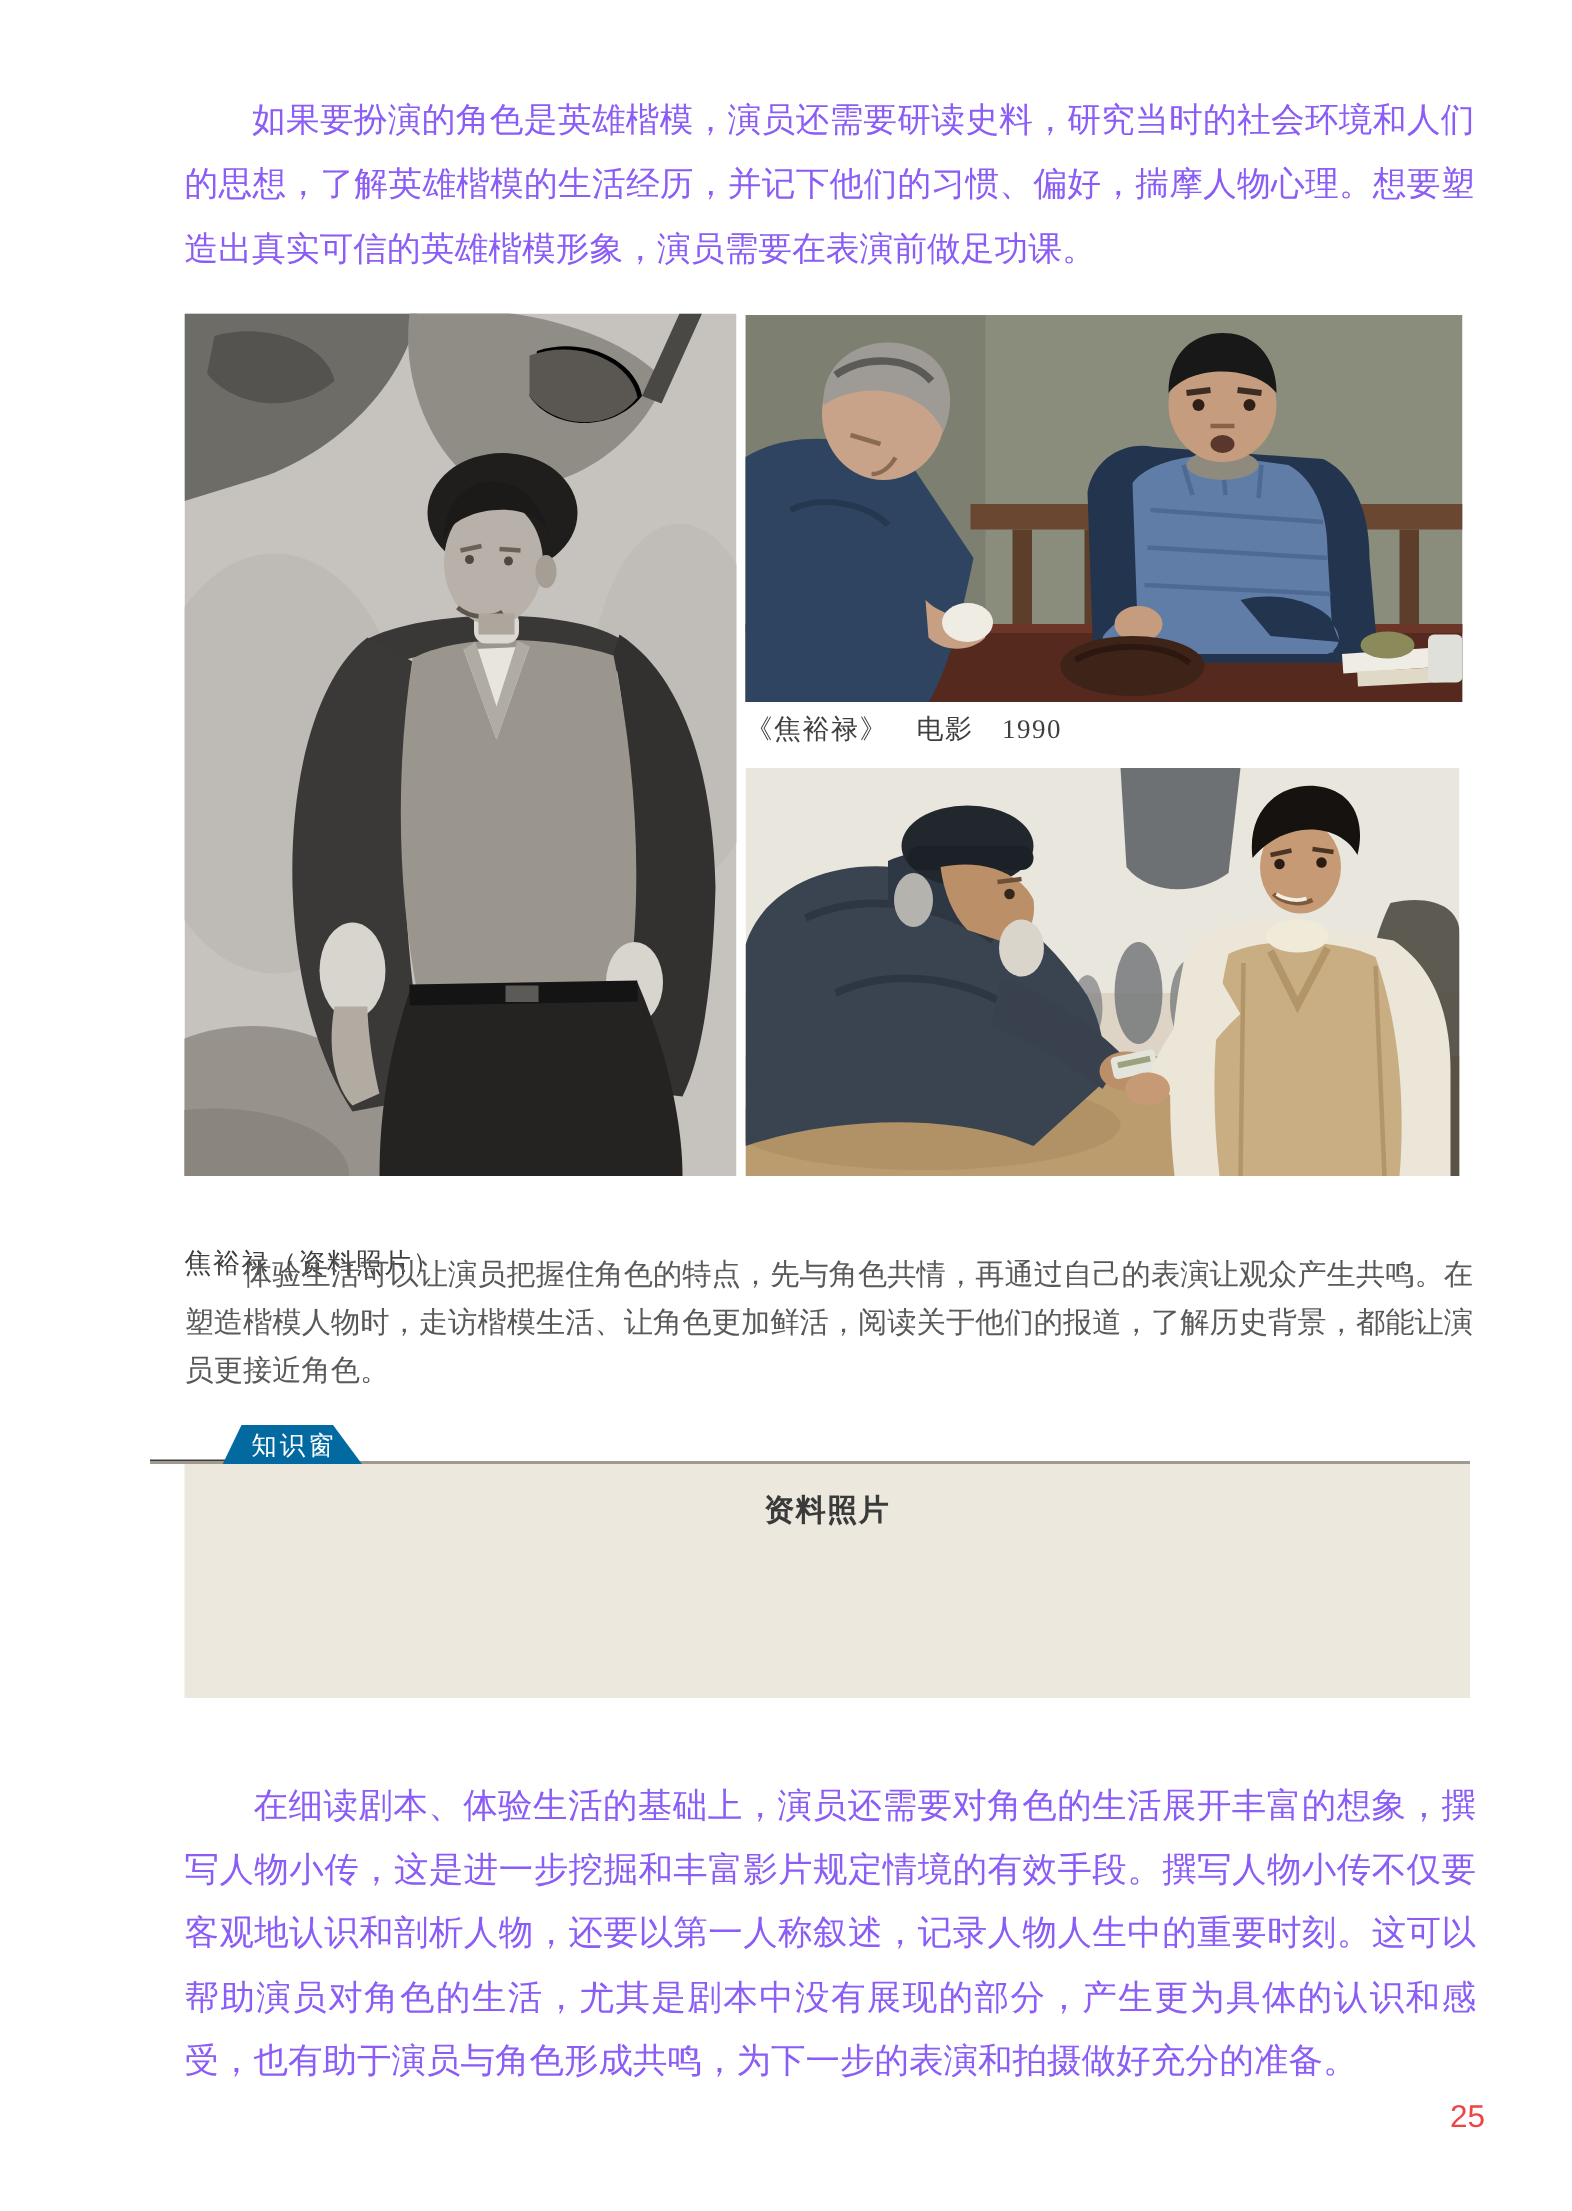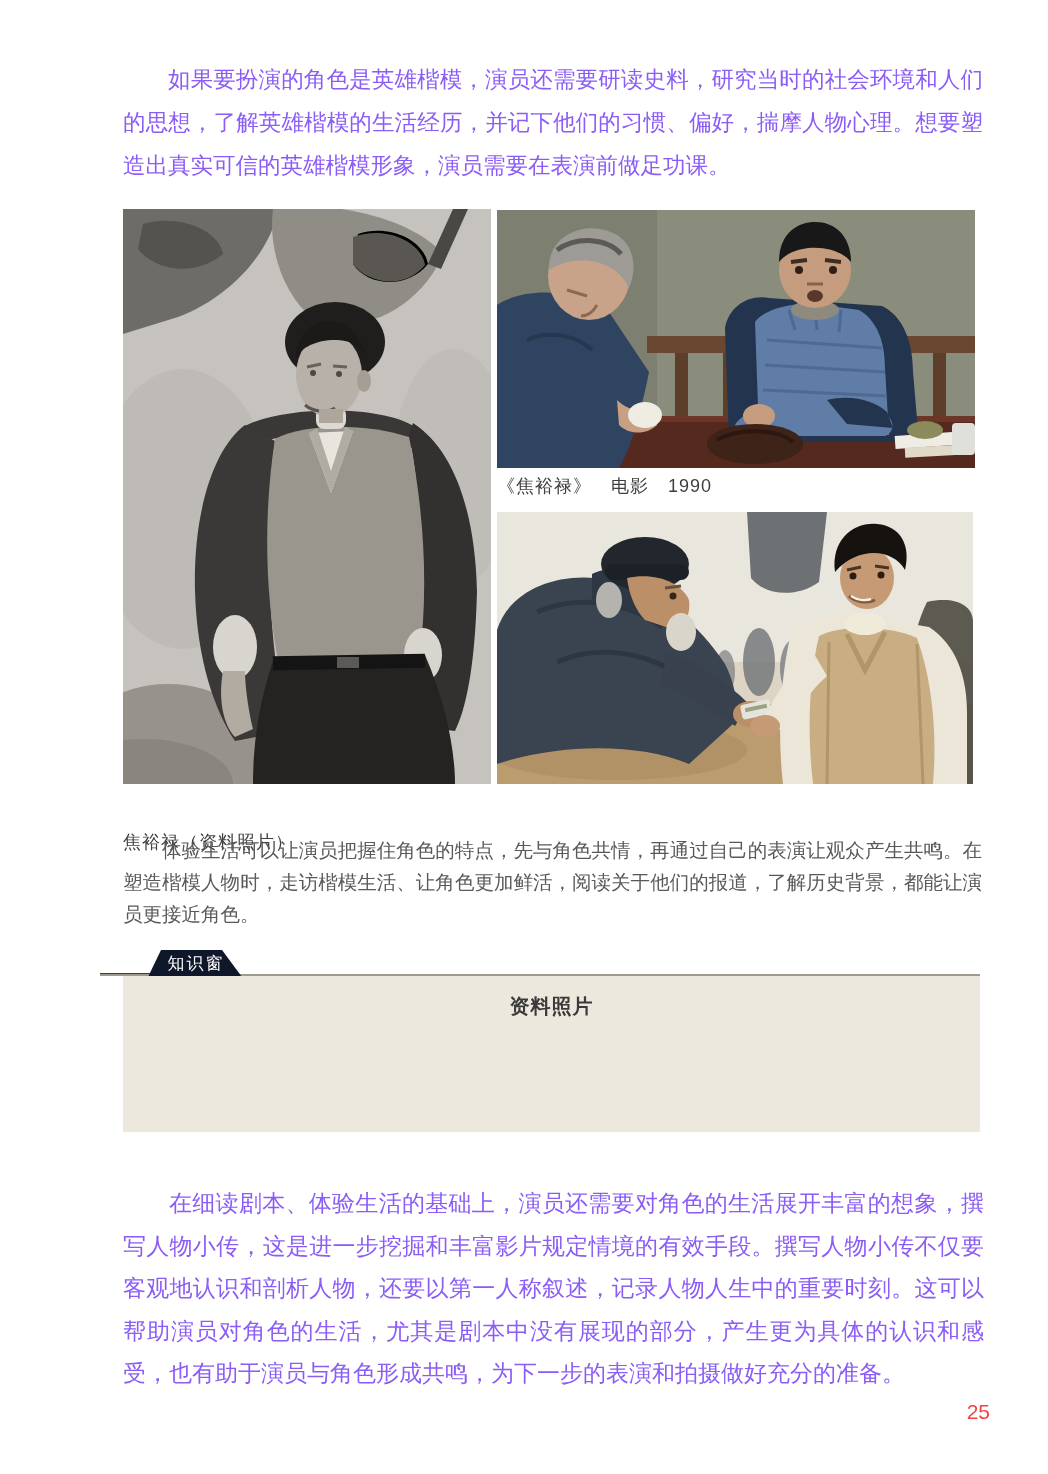--- a/index.html
+++ b/index.html
@@ -12,28 +12,28 @@
   .intro{left:123px;top:58px;width:860px;font-size:22.5px;line-height:43px;}
   .conclusion{left:123px;top:1183px;width:861px;font-size:23px;line-height:42.5px;}
   .gray-para{font-family:"Liberation Sans","DejaVu Sans",sans-serif;color:#595959;
              text-align:justify;text-indent:2em;font-size:19.5px;line-height:32px;}
   .experience{left:123px;top:834px;width:859px;}
   figure{margin:0;padding:0;}
   .fig1{left:123px;top:209px;width:368px;height:575px;}
   .fig2{left:497px;top:210px;width:478px;height:258px;}
   .fig3{left:497px;top:512px;width:476px;height:272px;}
   figure svg{display:block;width:100%;height:100%;}
-  .caption{font-family:Liberation Sans, sans-serif;color:#3f3f3f;font-size:18px;
+  .caption{font-family:Liberation Serif, serif;color:#3f3f3f;font-size:18px;
            letter-spacing:1px;white-space:nowrap;}
   .cap-film1990{left:497px;top:474px;}
   .cap-archival{left:123px;top:830px;}
   .cap-film2021{left:497px;top:789px;}
   .kb-rule{left:100px;top:974px;width:880px;height:2px;background:#a09a8e;}
   .kb-rule-dark{left:100px;top:973px;width:50px;height:3px;background:#3e3e3e;}
-  .kb-tab{left:148px;top:950px;width:94px;height:27px;background:#0f172a;
+  .kb-tab{left:148px;top:950px;width:94px;height:27px;background:#0369a1;
           clip-path:polygon(13px 0,74px 0,94px 27px,0 27px);
           display:flex;align-items:center;justify-content:center;}
   .kb-tab span{font-family:"Liberation Sans","DejaVu Sans",sans-serif;color:#ffffff;
                font-size:17px;letter-spacing:2px;padding-left:2px;}
   .kb-box{left:123px;top:976px;width:857px;height:156px;background:#ede8dd;}
   .kb-title{margin-top:17px;text-align:center;font-family:"Liberation Sans","DejaVu Sans",sans-serif;
             font-size:20px;font-weight:bold;color:#3a3a3a;letter-spacing:1px;}
   .kb-body{margin:10px 26px 0 26px;font-family:"Liberation Sans","DejaVu Sans",sans-serif;
            color:#5a5a5a;font-size:19.5px;line-height:30px;text-align:justify;text-indent:2em;}
   .page-number{right:58px;top:1400px;font-family:"Liberation Sans","DejaVu Sans",sans-serif;

